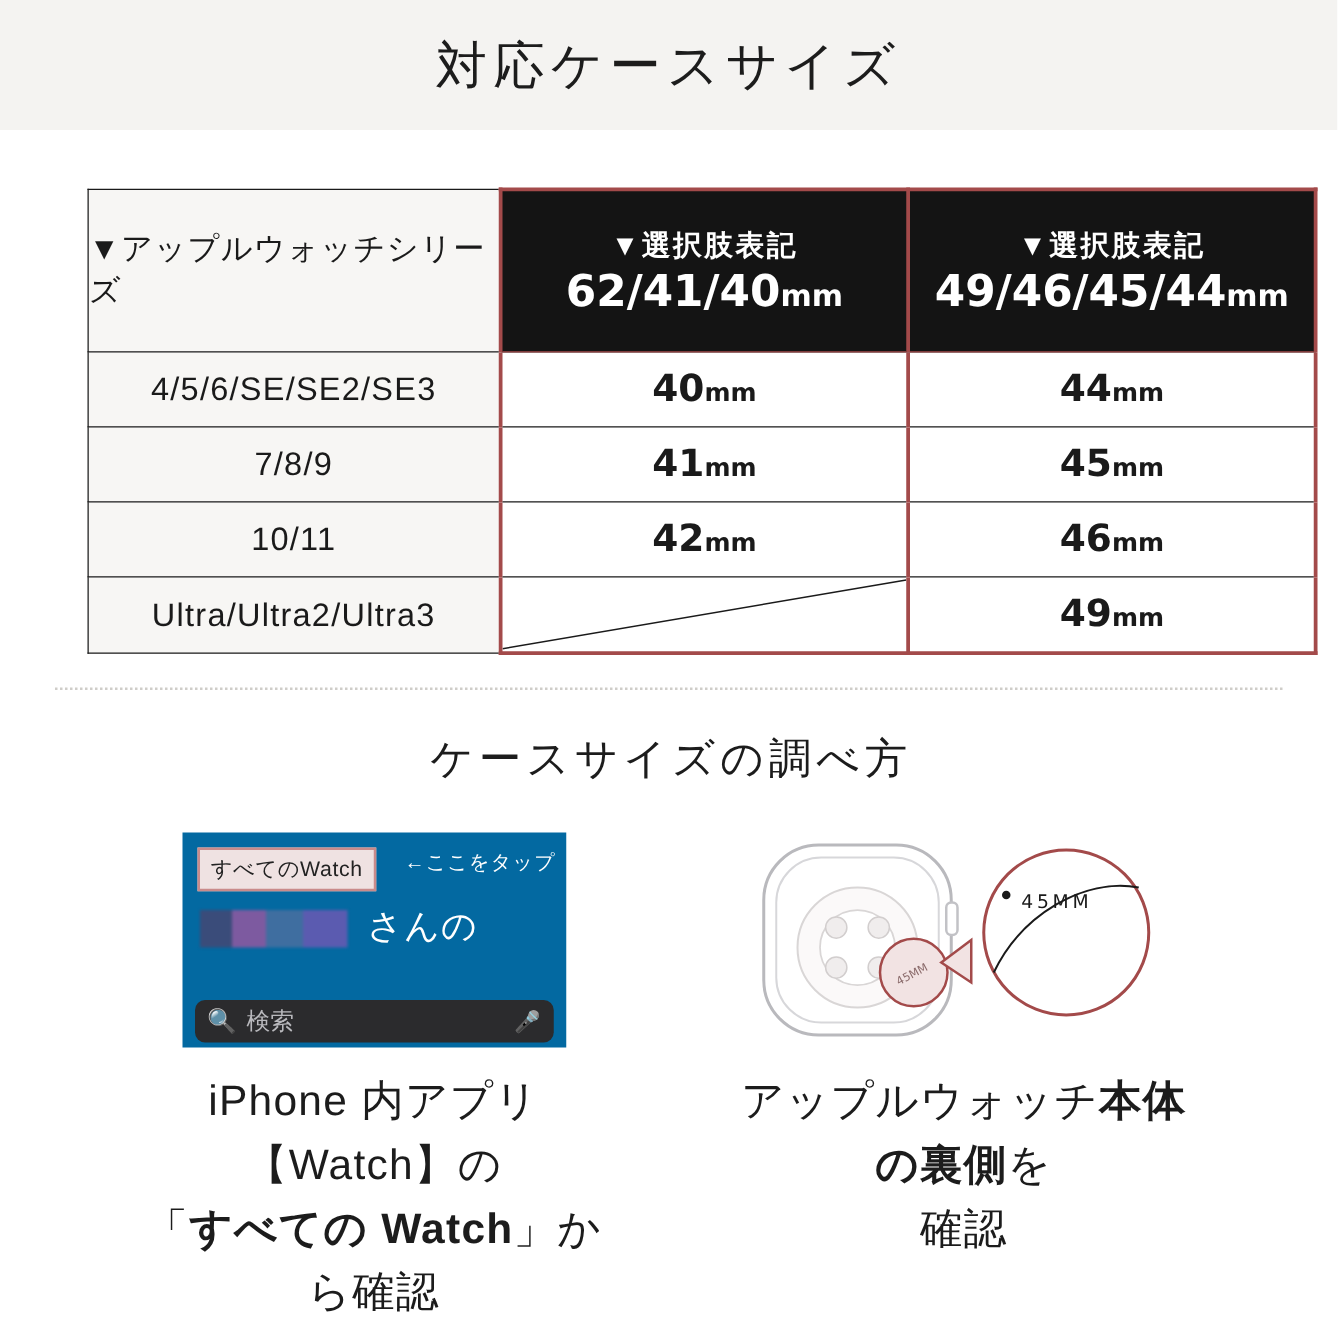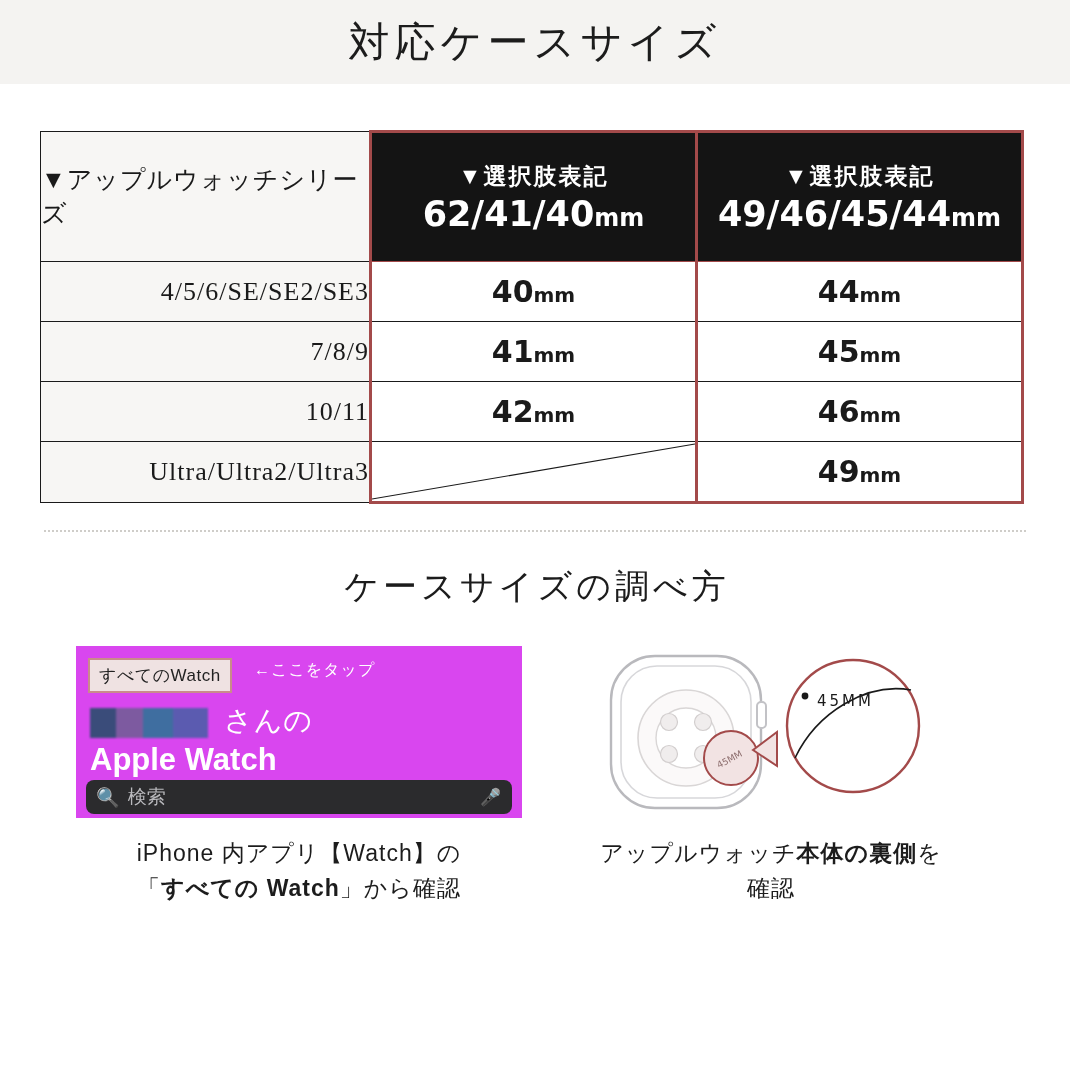--- a/index.html
+++ b/index.html
@@ -10,37 +10,37 @@
     width: 1070px;
     height: 1070px;
     background: #ffffff;
     font-family: "Liberation Sans", sans-serif;
     color: #1a1a1a;
     overflow: hidden;
   }
 
   
   .page-header {
-    height: 84px;
+    height: 104px;
     background: #f4f3f1;
     display: flex;
     align-items: center;
     justify-content: center;
   }
   .page-header h1 {
     margin: 0;
     font-size: 41px;
     font-weight: 400;
     letter-spacing: 5px;
     color: #1c1c1c;
   }
 
   
   .table-wrap {
-    padding: 46px 44px 0 40px;
+    padding: 46px 44px 0 70px;
   }
   table.size-table {
     border-collapse: collapse;
     width: 982px;
     table-layout: fixed;
   }
   table.size-table td, table.size-table th {
     border: 1px solid #1a1a1a;
     padding: 0;
     vertical-align: middle;
@@ -84,22 +84,21 @@
   .head-dark .opt-value .mm {
     font-size: 24px;
   }
 
   td.series-cell {
     background: #f7f6f4;
     height: 59px;
     padding: 0 14px;
     font-size: 26px;
     letter-spacing: 1px;
-    text-align: right;
-    font-family: Liberation Serif, serif;
+    text-align: center;
   }
   td.val-cell {
     height: 59px;
     text-align: center;
     font-size: 30px;
     font-weight: 700;
     border-left: 3px solid #a34a4a !important;
     border-right: 3px solid #a34a4a !important;
     font-family: "DejaVu Sans", sans-serif;
   }
@@ -157,23 +156,23 @@
   }
   .howto-col {
     width: 380px;
     display: flex;
     flex-direction: column;
     align-items: center;
   }
 
   
   .phone-shot {
-    width: 446px;
+    width: 307px;
     height: 172px;
-    background: #d946ef;
+    background: #0369a1;
     position: relative;
     overflow: hidden;
   }
   .chip {
     position: absolute;
     left: 12px; top: 12px;
     border: 2px solid #c98b8b;
     background: #efe2e2;
     color: #222;
     font-size: 17px;
@@ -224,21 +223,21 @@
     gap: 8px;
   }
   .search-bar .mic {
     margin-left: auto;
     font-size: 17px;
   }
 
   .caption {
     margin-top: 18px;
     text-align: center;
-    font-size: 23px;
+    font-size: 34px;
     line-height: 1.5;
     letter-spacing: 1px;
     color: #1c1c1c;
   }
   .caption b { font-weight: 700; }
 
   .watch-art {
     width: 380px;
     height: 172px;
     position: relative;
@@ -312,21 +311,20 @@
 <div class="howto">
 
   <div class="howto-col">
     <div class="phone-shot">
       <div class="chip">すべてのWatch</div>
       <div class="tap-arrow">
         <span>←</span><span>ここをタップ</span>
       </div>
       <div class="redacted"></div>
       <div class="owner-name">さんの</div>
-      <div class="aw-title">Apple Watch</div>
       <div class="search-bar">
         <span>🔍</span>
         <span>検索</span>
         <span class="mic">🎤</span>
       </div>
     </div>
     <div class="caption">
       <div>iPhone 内アプリ【Watch】の</div>
       <div><span>「</span><b>すべての Watch</b><span>」から確認</span></div>
     </div>

